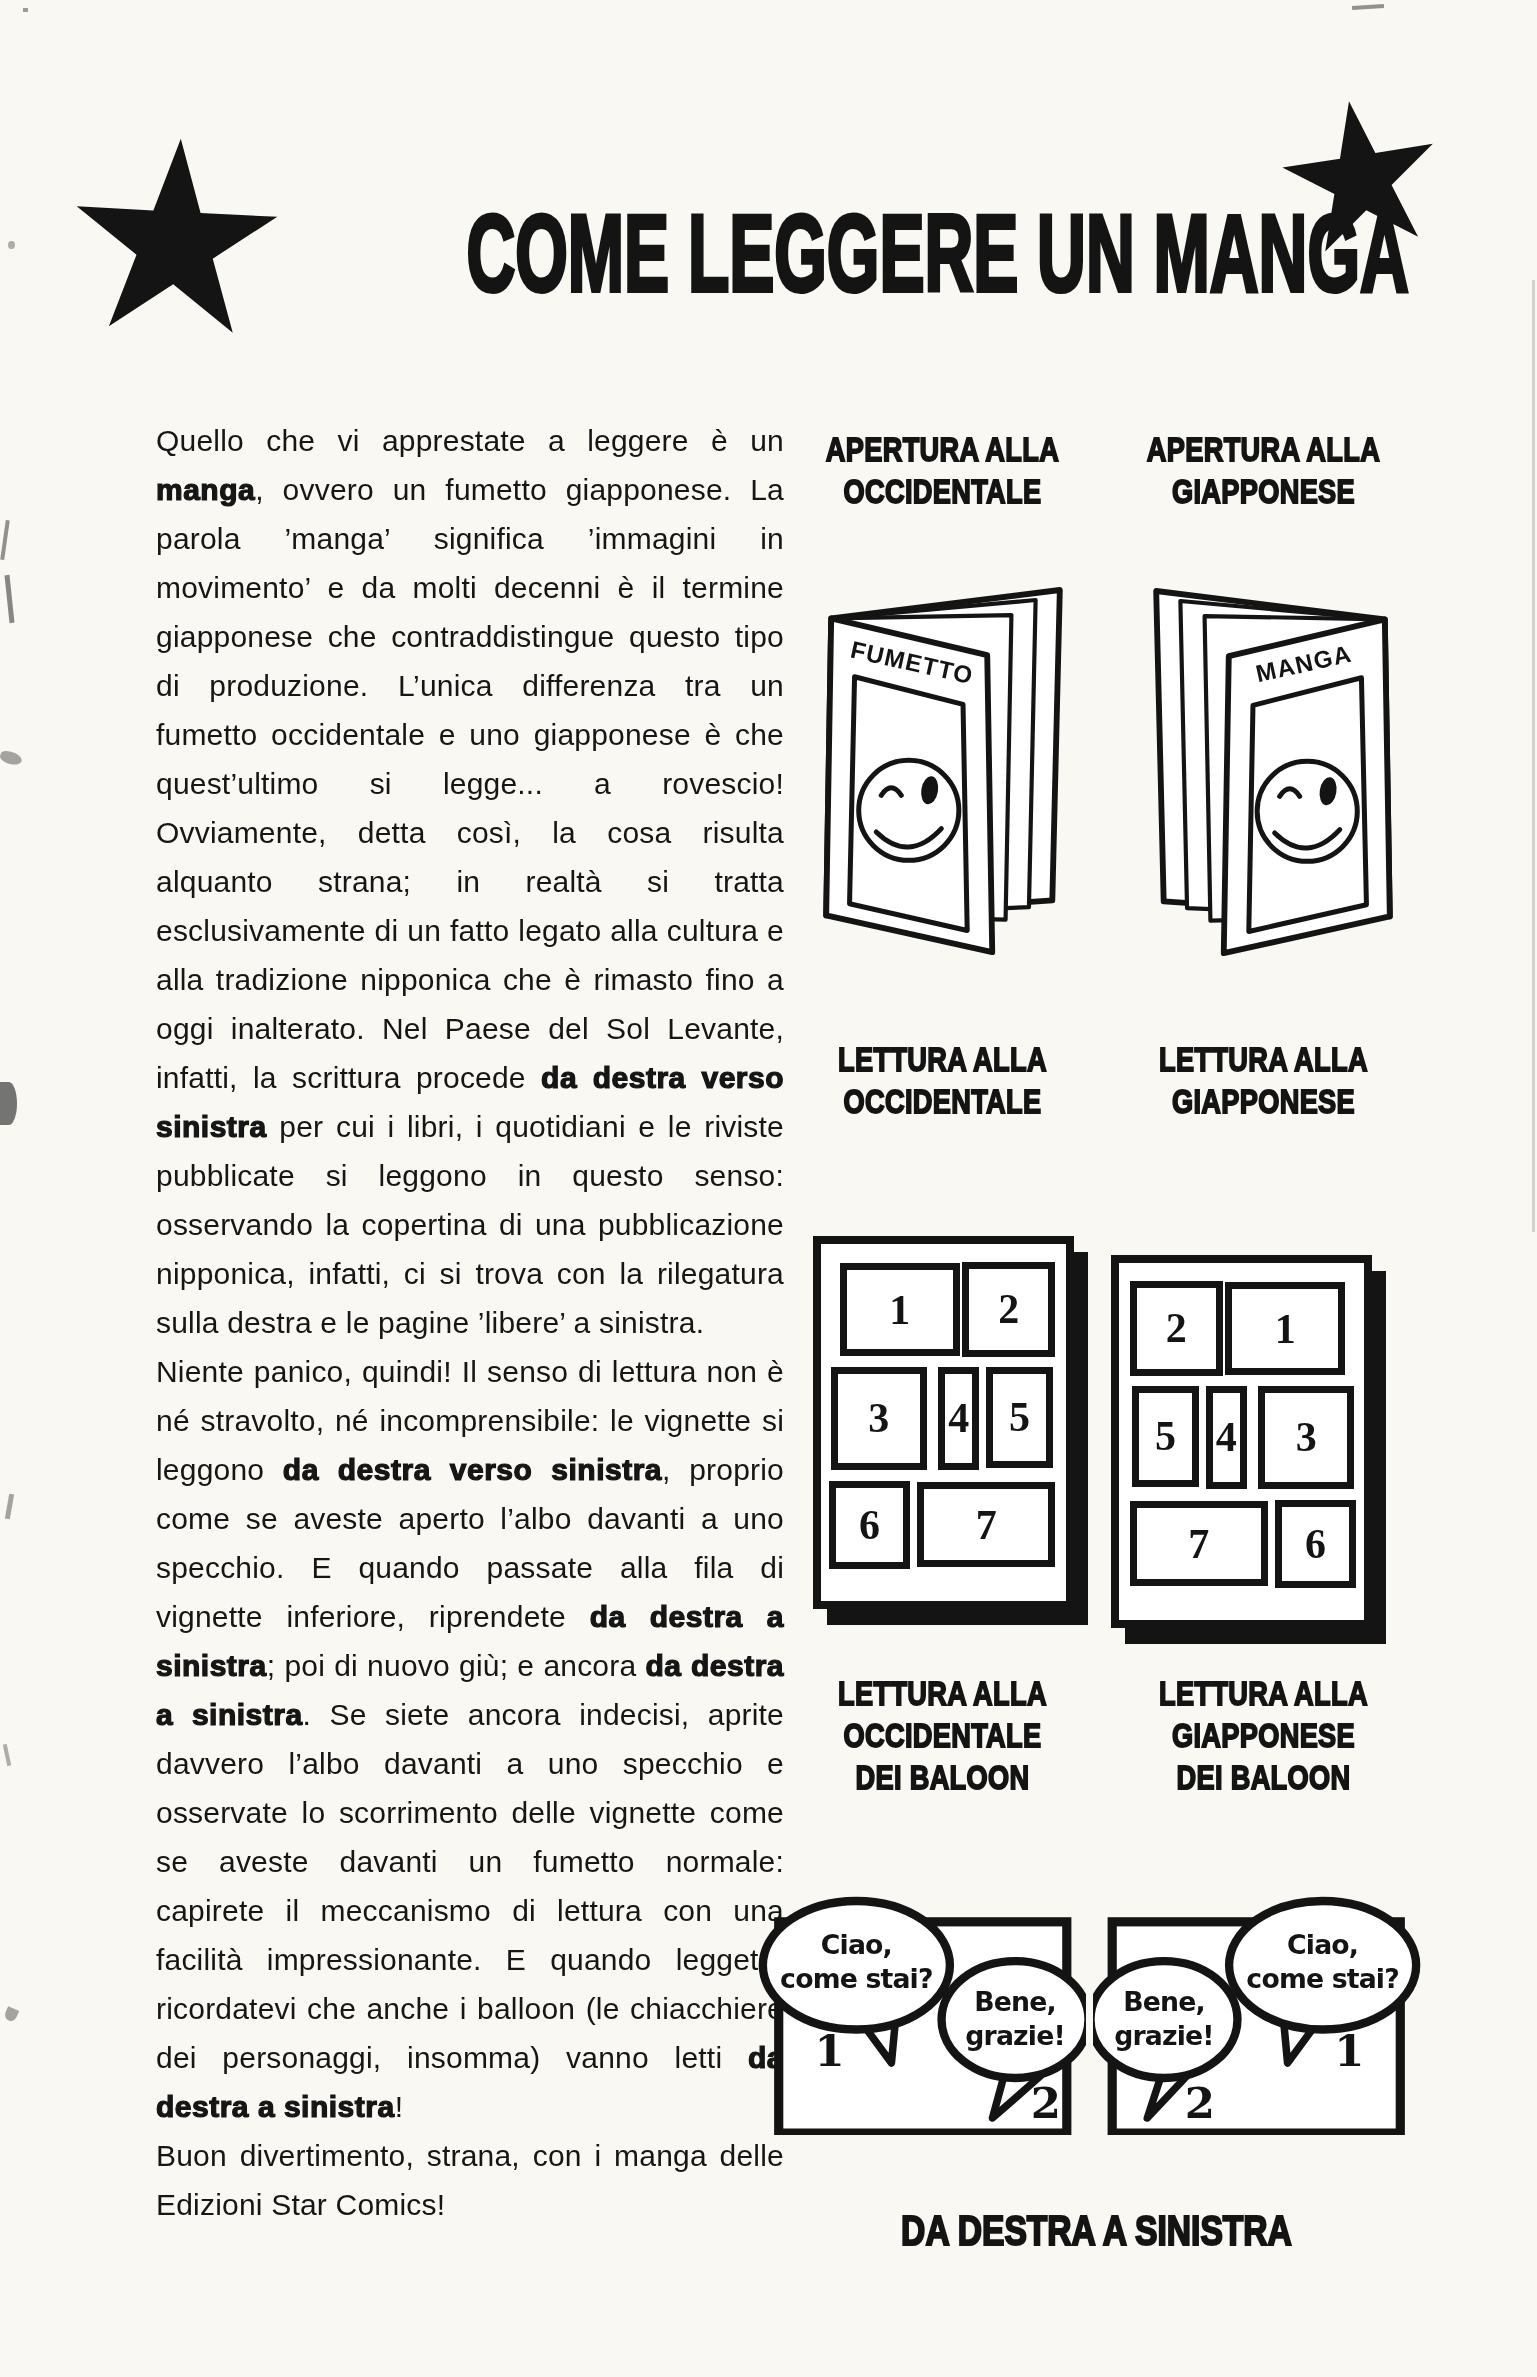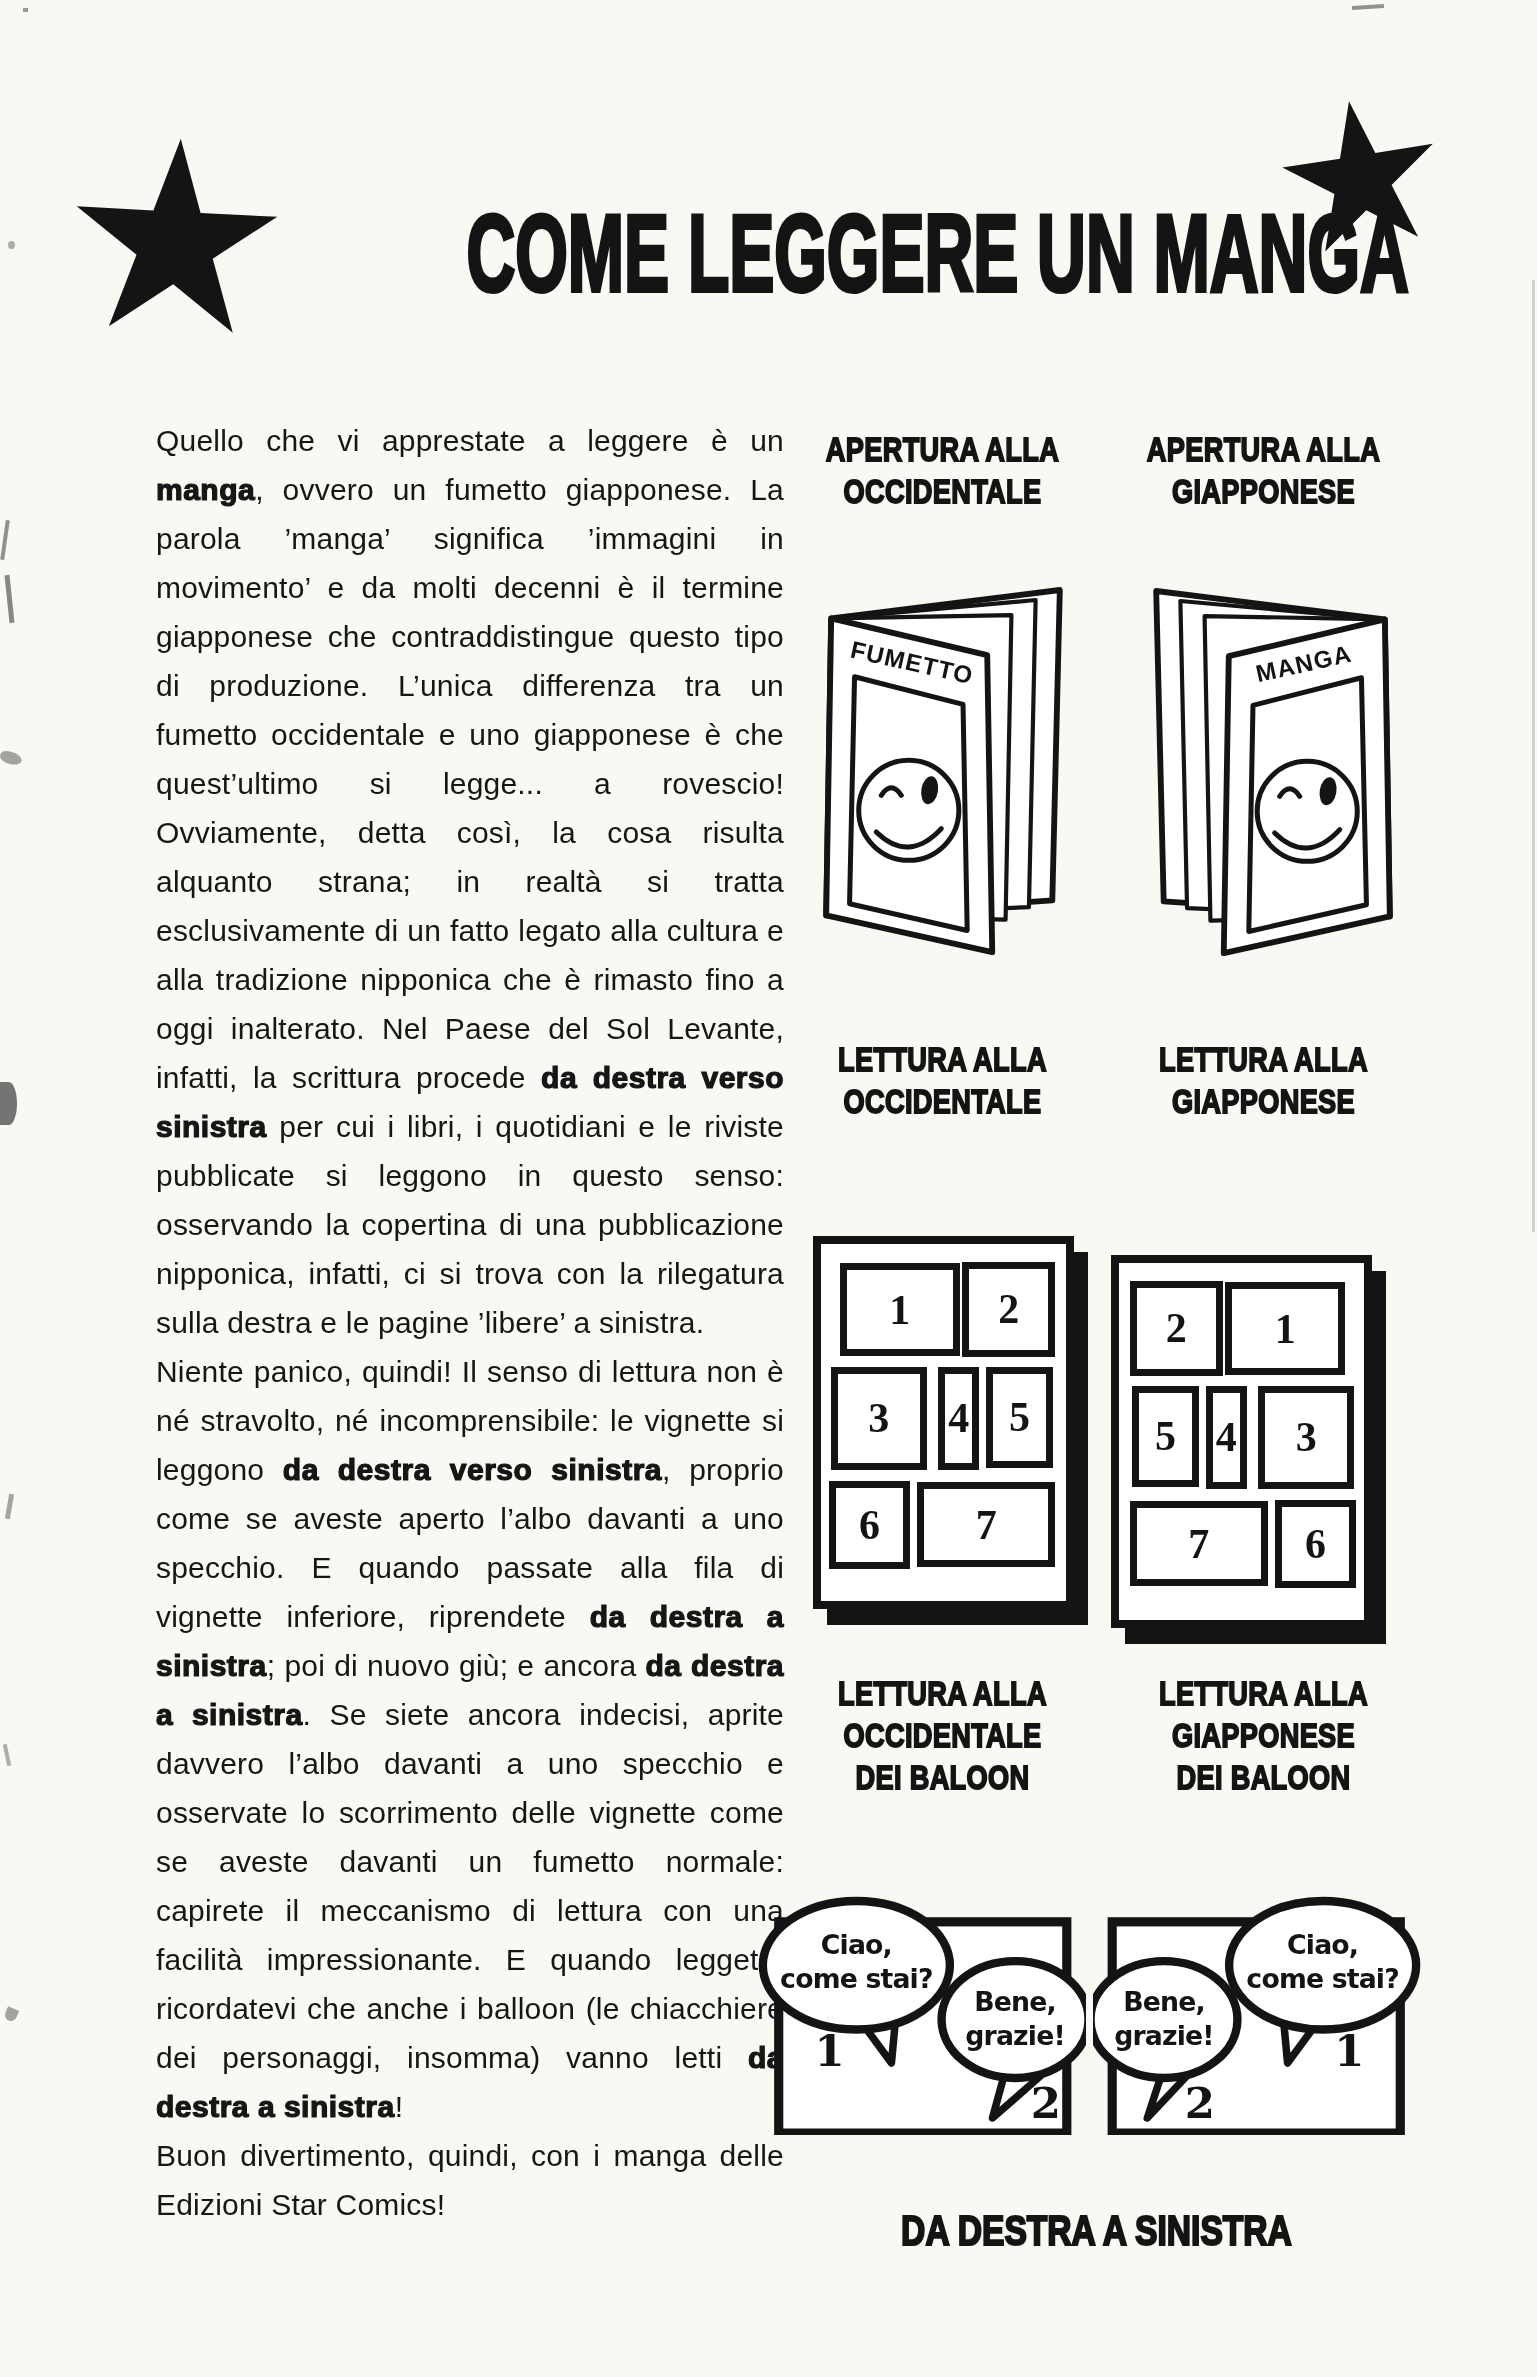--- a/index.html
+++ b/index.html
@@ -104,21 +104,21 @@
   <div id="page-title">COME LEGGERE UN MANGA</div>
   <div class="star" id="star-right">
     <svg viewBox="0 0 100 100">
         <polygon fill="#141414" points="50,2 61.2,36.6 97.6,36.5 68.1,57.9 79.4,92.5 50,71 20.6,92.5 31.9,57.9 2.4,36.5 38.8,36.6"></polygon>
       </svg>
   </div>
 
   <div id="article">
     <p><span>Quello che vi apprestate a leggere è un </span><span class="b">manga</span><span>, ovvero un fumetto giapponese. La parola ’manga’ significa ’immagini in movimento’ e da molti decenni è il termine giapponese che contraddistingue questo tipo di produzione. L’unica differenza tra un fumetto occidentale e uno giapponese è che quest’ultimo si legge... a rovescio! Ovviamente, detta così, la cosa risulta alquanto strana; in realtà si tratta esclusivamente di un fatto legato alla cultura e alla tradizione nipponica che è rimasto fino a oggi inalterato. Nel Paese del Sol Levante, infatti, la scrittura procede </span><span class="b">da destra verso sinistra</span><span> per cui i libri, i quotidiani e le riviste pubblicate si leggono in questo senso: osservando la copertina di una pubblicazione nipponica, infatti, ci si trova con la rilegatura sulla destra e le pagine ’libere’ a sinistra.</span></p>
     <p><span>Niente panico, quindi! Il senso di lettura non è né stravolto, né incomprensibile: le vignette si leggono </span><span class="b">da destra verso sinistra</span><span>, proprio come se aveste aperto l’albo davanti a uno specchio. E quando passate alla fila di vignette inferiore, riprendete </span><span class="b">da destra a sinistra</span><span>; poi di nuovo giù; e ancora </span><span class="b">da destra a sinistra</span><span>. Se siete ancora indecisi, aprite davvero l’albo davanti a uno specchio e osservate lo scorrimento delle vignette come se aveste davanti un fumetto normale: capirete il meccanismo di lettura con una facilità impressionante. E quando leggete, ricordatevi che anche i balloon (le chiacchiere dei personaggi, insomma) vanno letti </span><span class="b">da destra a sinistra</span><span>!</span></p>
-    <p><span>Buon divertimento, quindi, con i manga delle Edizioni Star Comics!</span></p>
+    <p><span>Buon divertimento, strana, con i manga delle Edizioni Star Comics!</span></p>
   </div>
 
   <div class="hdr" id="hdr-apertura-west">
     <div>APERTURA ALLA</div>
     <div>OCCIDENTALE</div>
   </div>
   <div class="hdr" id="hdr-apertura-east">
     <div>APERTURA ALLA</div>
     <div>GIAPPONESE</div>
   </div>

